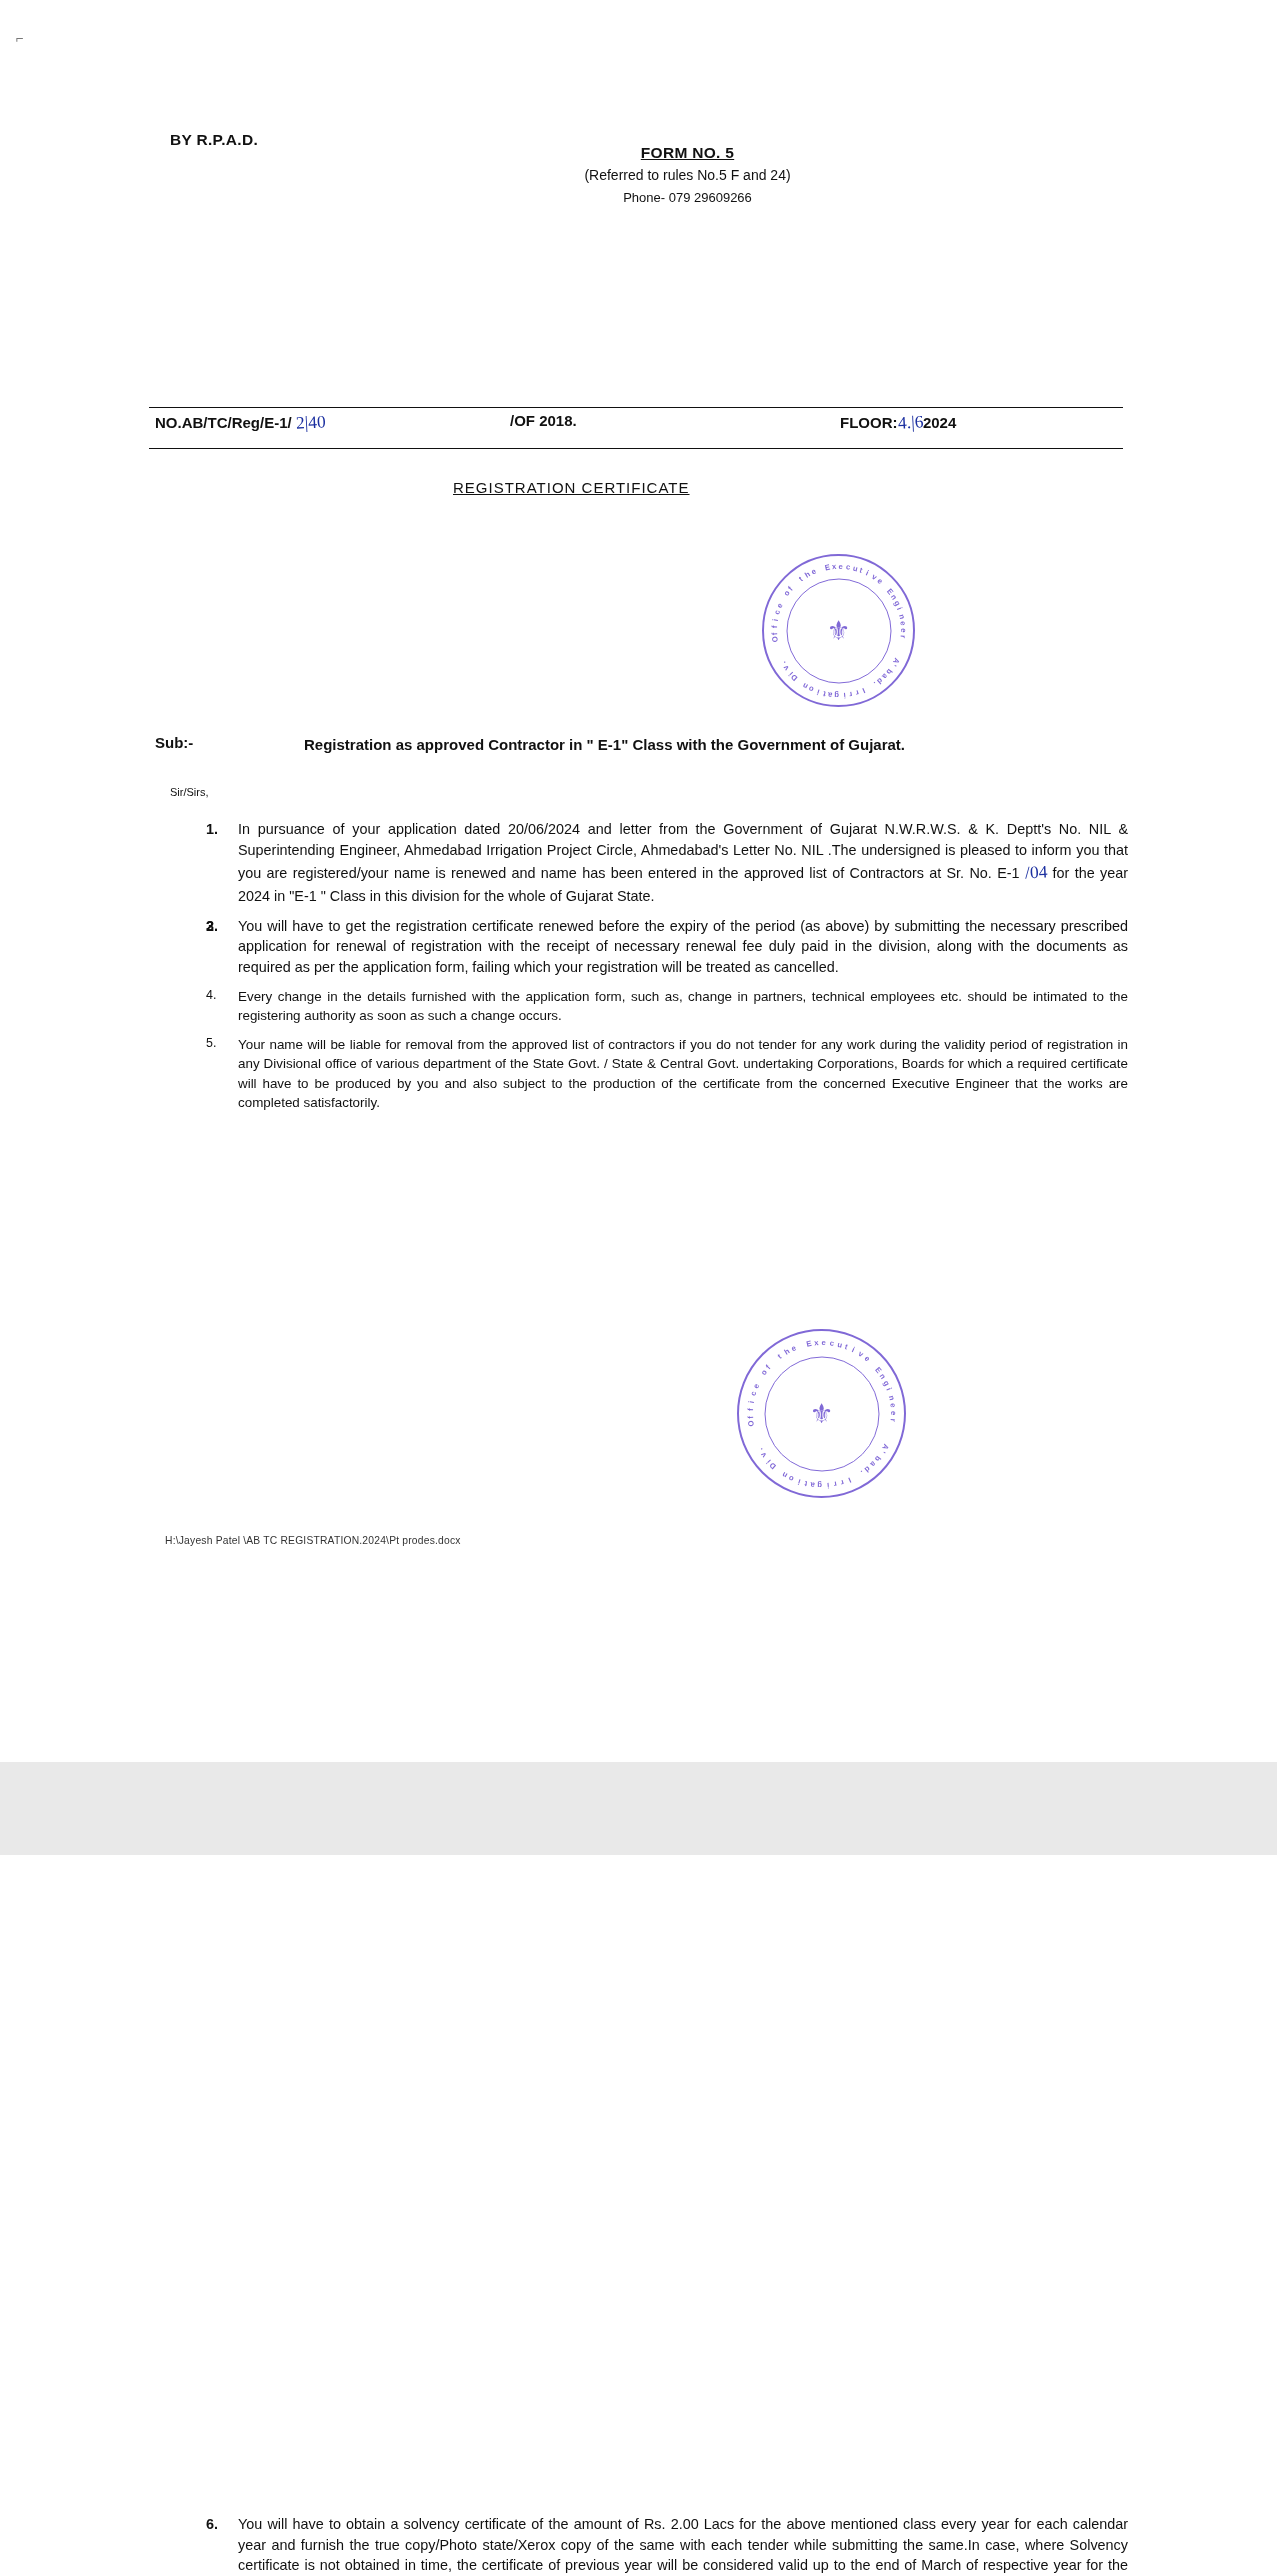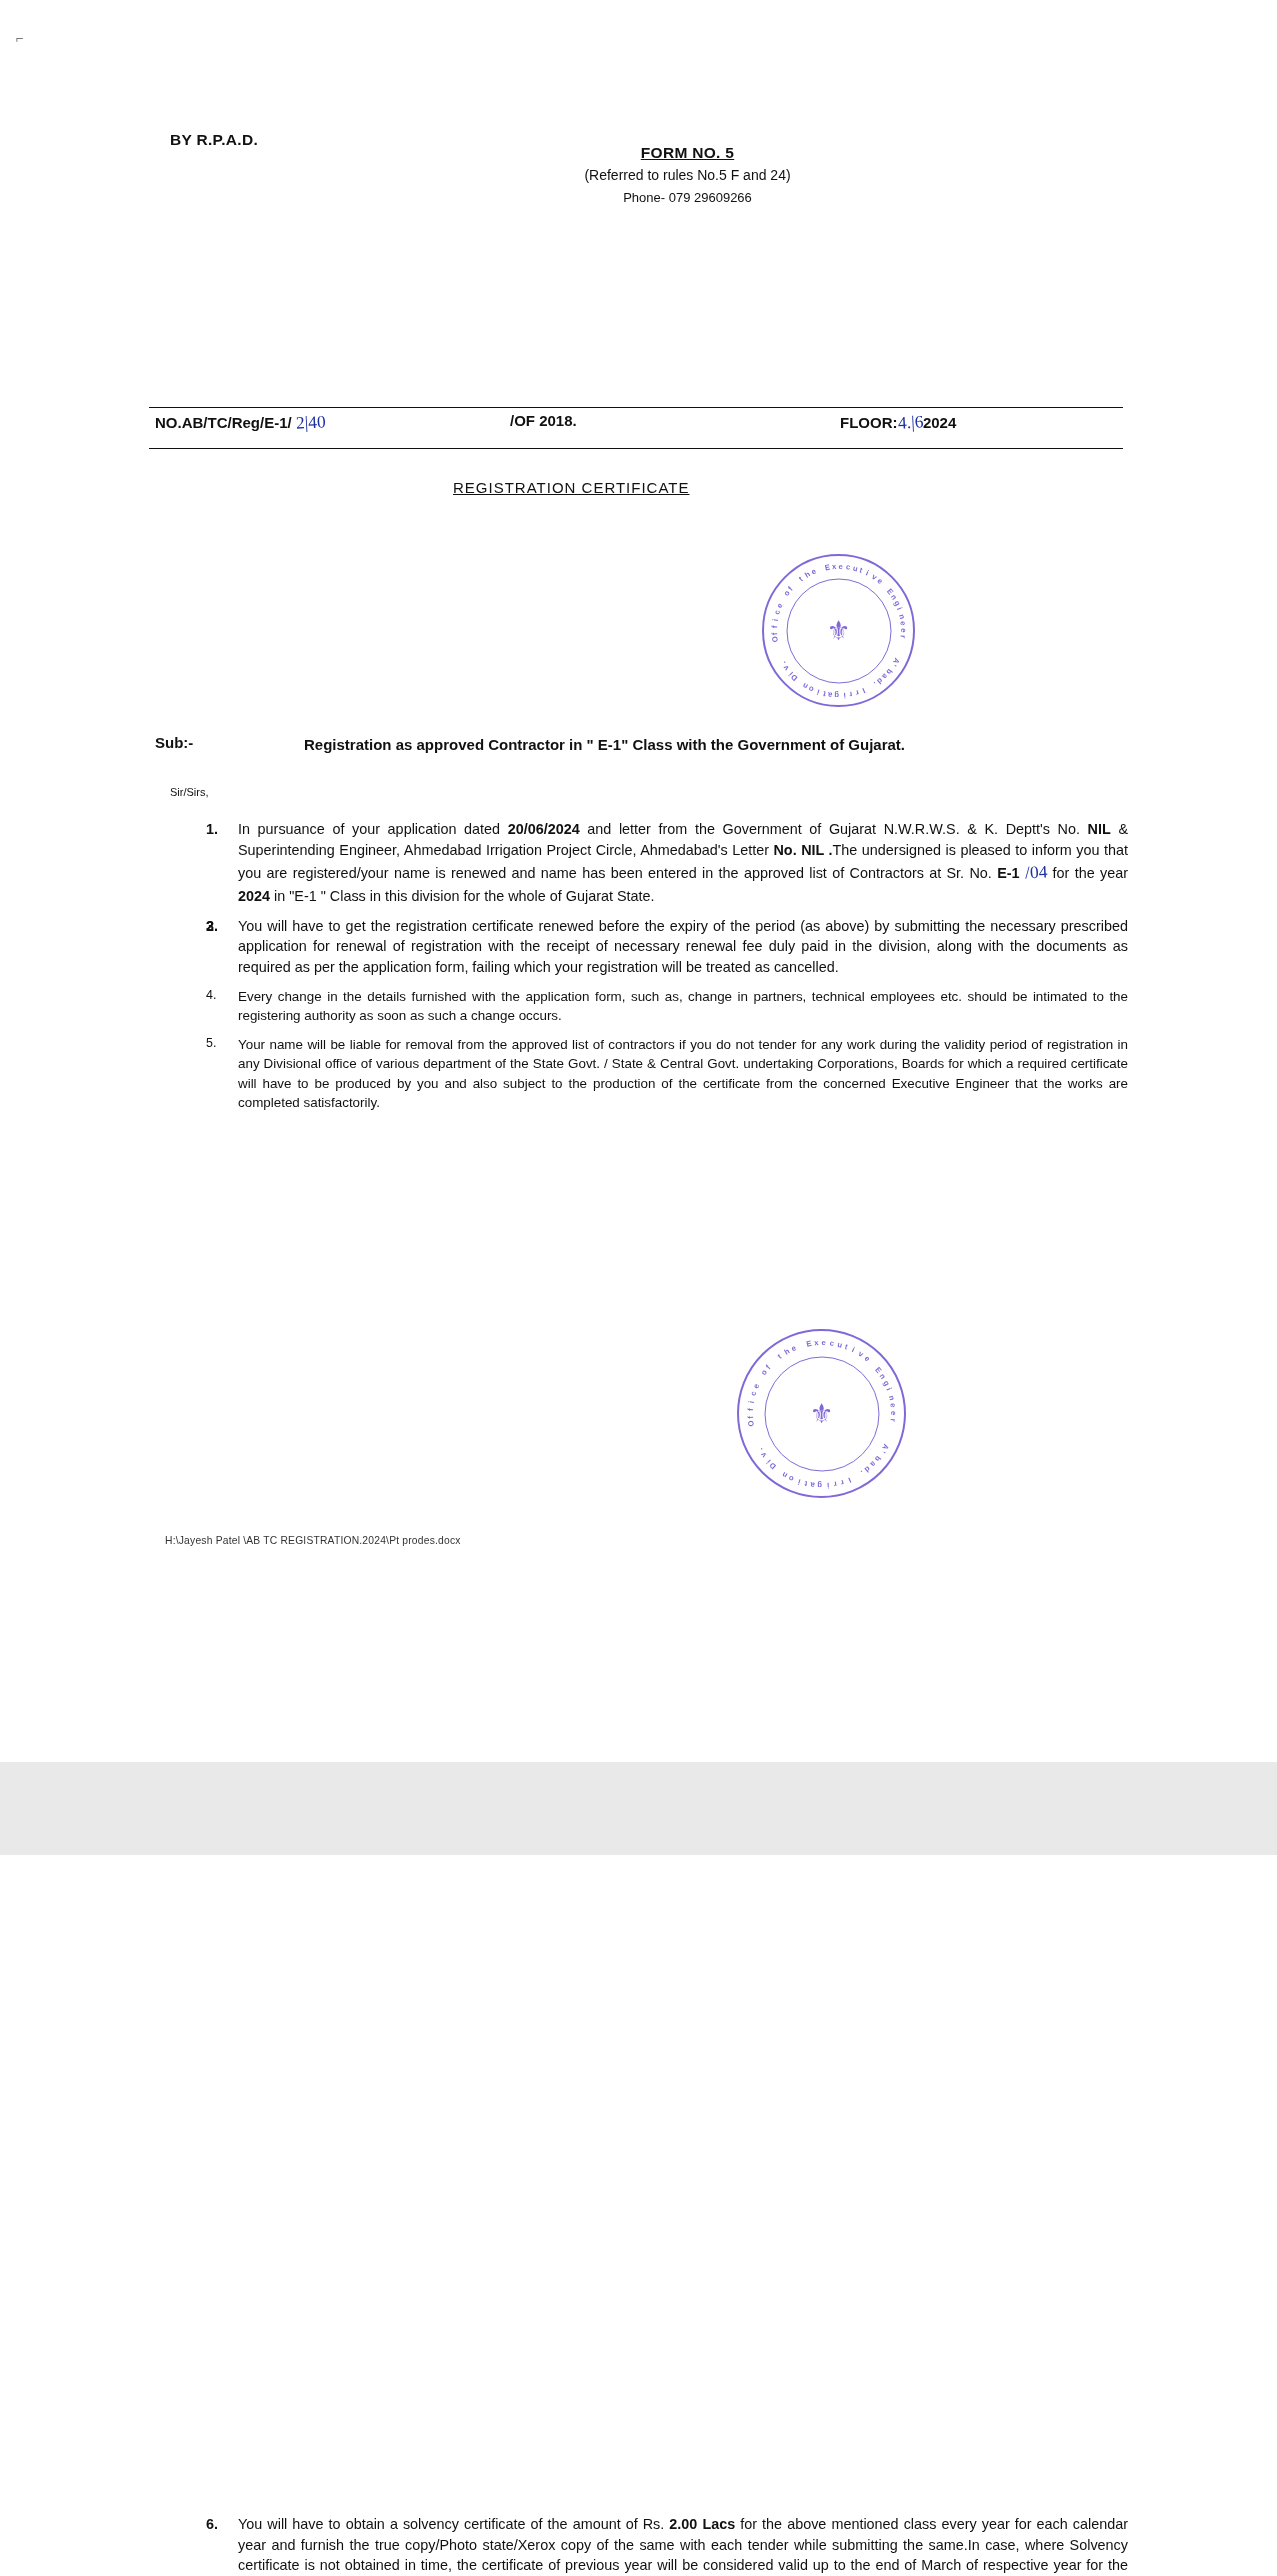--- a/index.html
+++ b/index.html
@@ -40,21 +40,21 @@
   .subj .lbl{position:absolute;left:0;top:0;}
   .subj .txt{position:absolute;left:149px;top:0;width:814px;line-height:1.45;}
 
   .sirs{position:absolute;left:170px;top:786px;font-size:11px;}
 
   ol.items{position:absolute;left:206px;top:819px;width:922px;margin:0;padding:0;list-style:none;}
   ol.items>li{position:relative;padding-left:32px;margin-bottom:9.3px;font-size:14.4px;line-height:1.44;text-align:justify;}
   ol.items>li .num{position:absolute;left:0;top:0;font-weight:bold;}
   ol.items>li.small{font-size:13.4px;}
   ol.items>li.small .num{font-weight:normal;font-size:12.4px;}
-  b{font-weight:bold;}
+  b{font-weight:normal;}
 
   .footpath{position:absolute;font-size:10.3px;color:#333;font-family:"Liberation Sans",sans-serif;letter-spacing:0.2px;}
   #fp1{left:165px;top:1535px;}
 
   
   .seal{position:absolute;border:2.1px solid #6b4fd0;border-radius:50%;color:#6b4fd0;opacity:.85;}
   .seal .inner{position:absolute;left:50%;top:50%;transform:translate(-50%,-50%);border:1.5px solid #6b4fd0;border-radius:50%;}
   .seal .emblem{position:absolute;left:50%;top:50%;transform:translate(-50%,-50%);font-size:27px;line-height:1;color:#6b4fd0;}
   .seal .ring-text{position:absolute;left:0;top:0;width:100%;height:100%;}
   .seal .ring-text span{position:absolute;left:50%;top:50%;font-size:7.7px;font-weight:bold;transform-origin:0 0;white-space:pre;}

